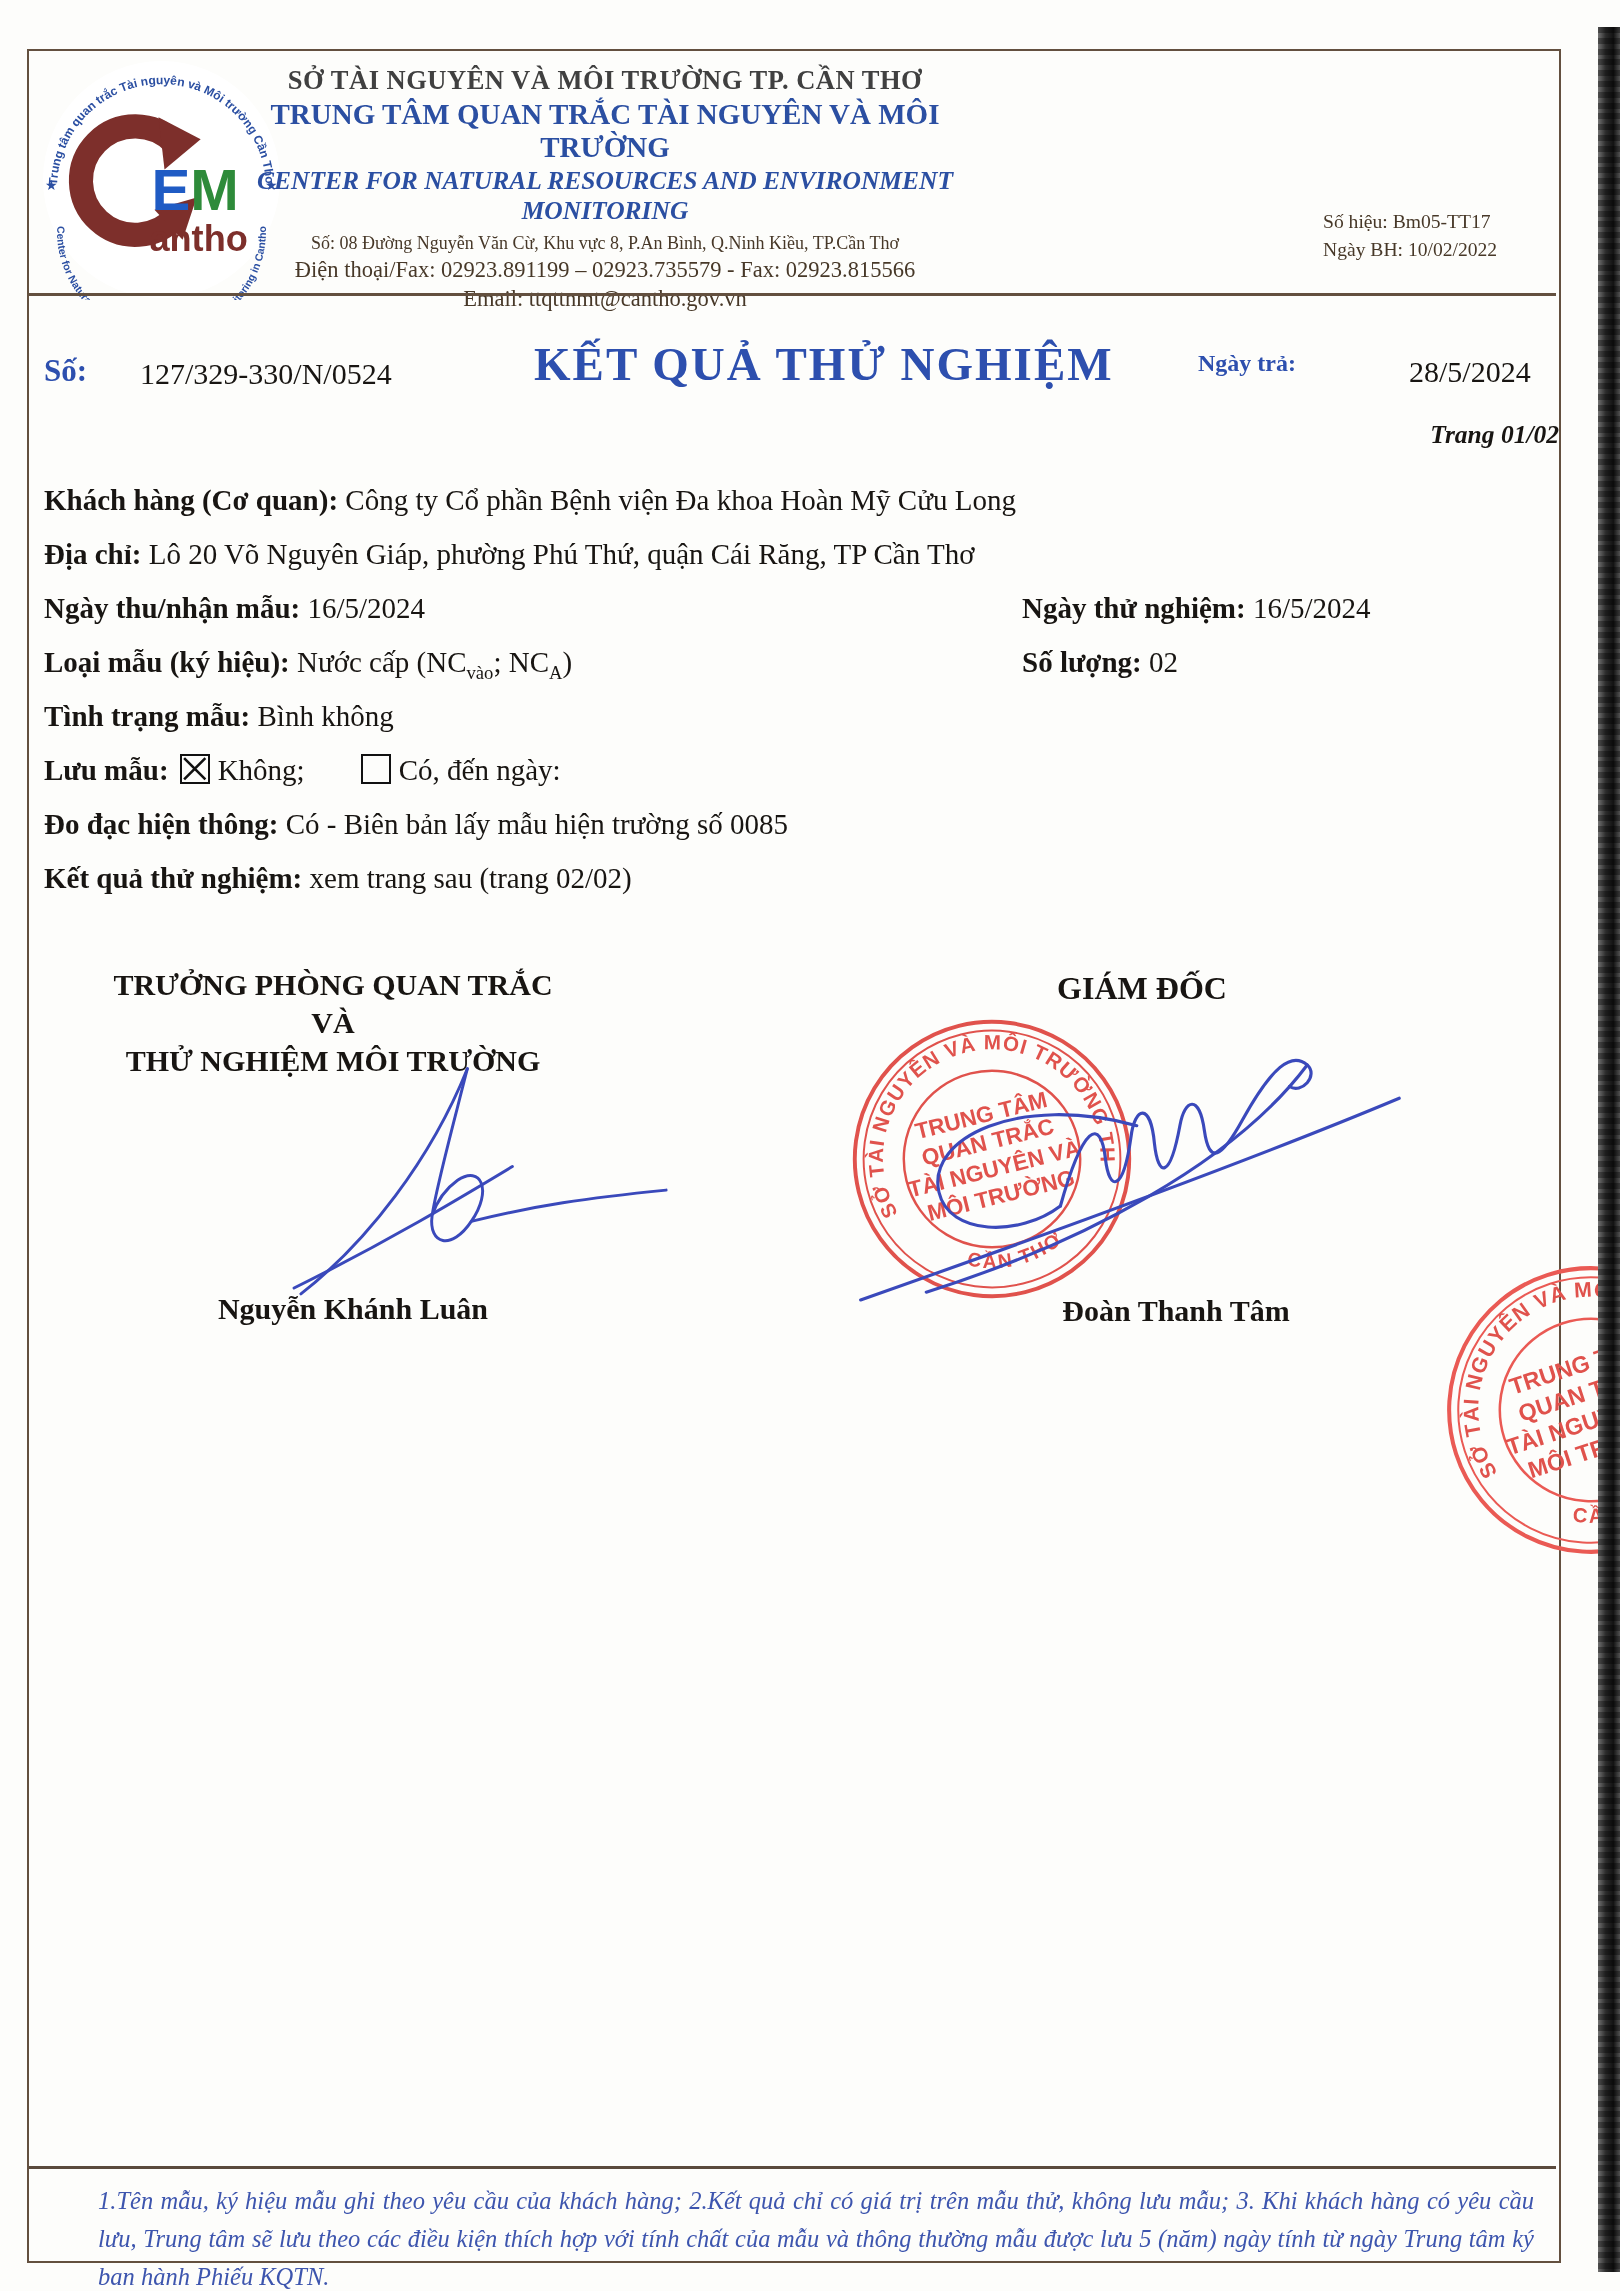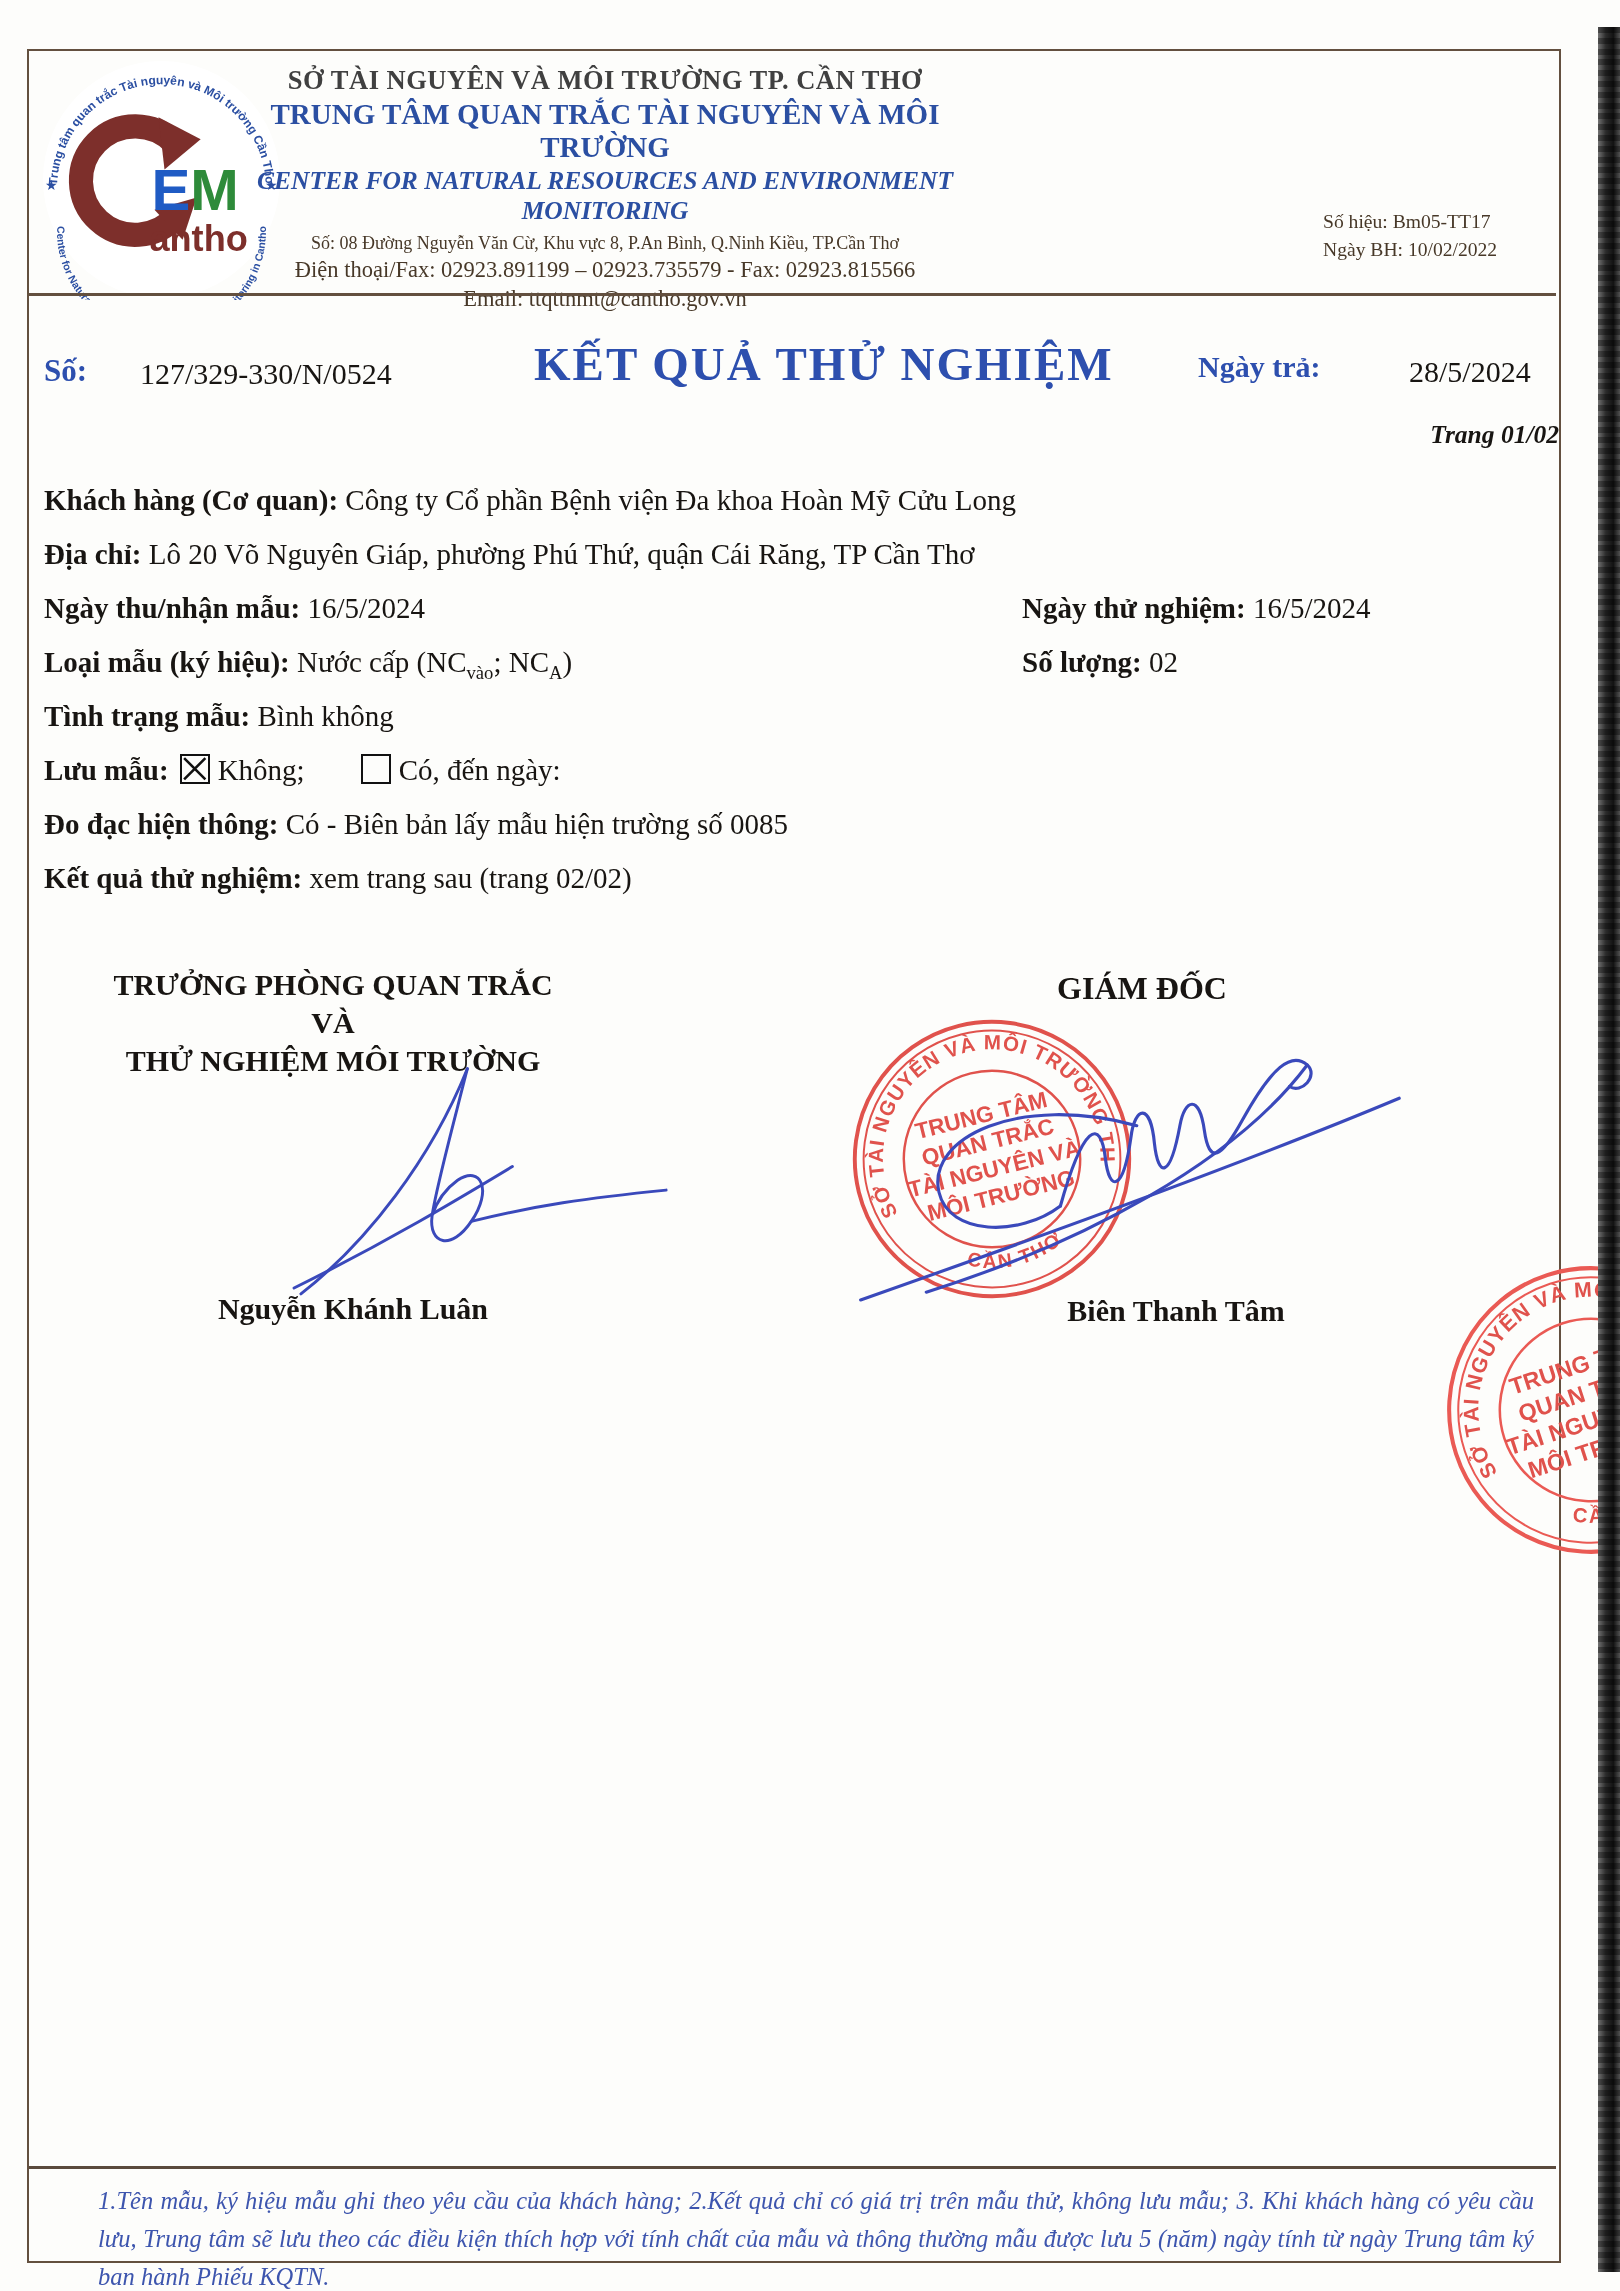--- a/index.html
+++ b/index.html
@@ -22,21 +22,21 @@
   .h-line2{font-size:29px;font-weight:bold;color:#2b4fa2;margin-top:2px;}
   .h-line3{font-size:25.5px;font-weight:bold;font-style:italic;color:#2b4fa2;margin-top:2px;}
   .h-addr{font-size:18px;color:#473828;margin-top:6.9px;}
   .h-addr2{font-size:22.5px;color:#473828;margin-top:2.9px;}
   .doc-id{left:1323px;top:208px;width:245px;font-size:19.6px;color:#473828;line-height:28px;}
   .divider{left:29px;top:293px;width:1527px;height:2.9px;background:#63503f;}
   
   .so-label{left:44px;top:353px;font-size:31px;font-weight:bold;color:#2d4fae;}
   .so-value{left:140px;top:357px;font-size:30px;}
   .main-title{left:534px;top:337px;font-size:47px;font-weight:bold;color:#2d4fae;letter-spacing:2px;}
-  .ngaytra-label{left:1198px;top:350px;font-size:30px;font-weight:bold;color:#2d4fae;}
+  .ngaytra-label{left:1198px;top:350px;font-size:24px;font-weight:bold;color:#2d4fae;}
   .ngaytra-value{left:1409px;top:355px;font-size:30px;}
   .trang{left:1343px;top:420px;width:216px;text-align:right;font-size:25.5px;font-weight:bold;font-style:italic;}
   
   .row{left:44px;font-size:29px;white-space:nowrap;}
   .row .lbl{font-weight:bold;}
   .rcol{left:1022px;font-size:29px;white-space:nowrap;}
   sub.small{font-size:18.6px;}
   .checkbox{display:inline-block;width:25.5px;height:25.5px;border:2.9px solid #111;vertical-align:-3.9px;margin:0 7.8px 0 11.8px;position:relative;}
   .checkbox svg{position:absolute;left:0;top:0;width:100%;height:100%;}
   .gap{display:inline-block;width:45px;}
@@ -206,19 +206,19 @@
   <svg class="abs sigsvg-right" viewBox="0 0 580 320">
     <g fill="none" stroke="#3a49bb" stroke-width="3.2" stroke-linecap="round">
       <path d="M 300 128 C 180 95, 85 140, 98 196 C 108 240, 180 242, 222 210"></path>
       <path d="M 222 210 C 245 128, 263 118, 268 162 C 272 196, 286 196, 294 140 C 298 108, 314 104, 318 146 C 322 182, 334 182, 344 128 C 349 100, 364 96, 369 133 C 374 168, 386 162, 408 122 C 438 68, 458 52, 474 66 C 486 77, 468 96, 456 88"></path>
       <path d="M 474 66 C 400 165, 245 248, 85 298"></path>
       <path d="M 18 306 C 200 242, 420 162, 568 100"></path>
     </g>
   </svg>
 
   <div class="abs name-left">Nguyễn Khánh Luân</div>
-  <div class="abs name-right">Biên Thanh Tâm</div>
+  <div class="abs name-right">Đoàn Thanh Tâm</div>
 
   <div class="abs footer-divider"></div>
   <div class="abs footer-note">1.Tên mẫu, ký hiệu mẫu ghi theo yêu cầu của khách hàng; 2.Kết quả chỉ có giá trị trên mẫu thử, không lưu mẫu; 3. Khi khách hàng có yêu cầu lưu, Trung tâm sẽ lưu theo các điều kiện thích hợp với tính chất của mẫu và thông thường mẫu được lưu 5 (năm) ngày tính từ ngày Trung tâm ký ban hành Phiếu KQTN.</div>
 
 </div>
 
 
 </body></html>

